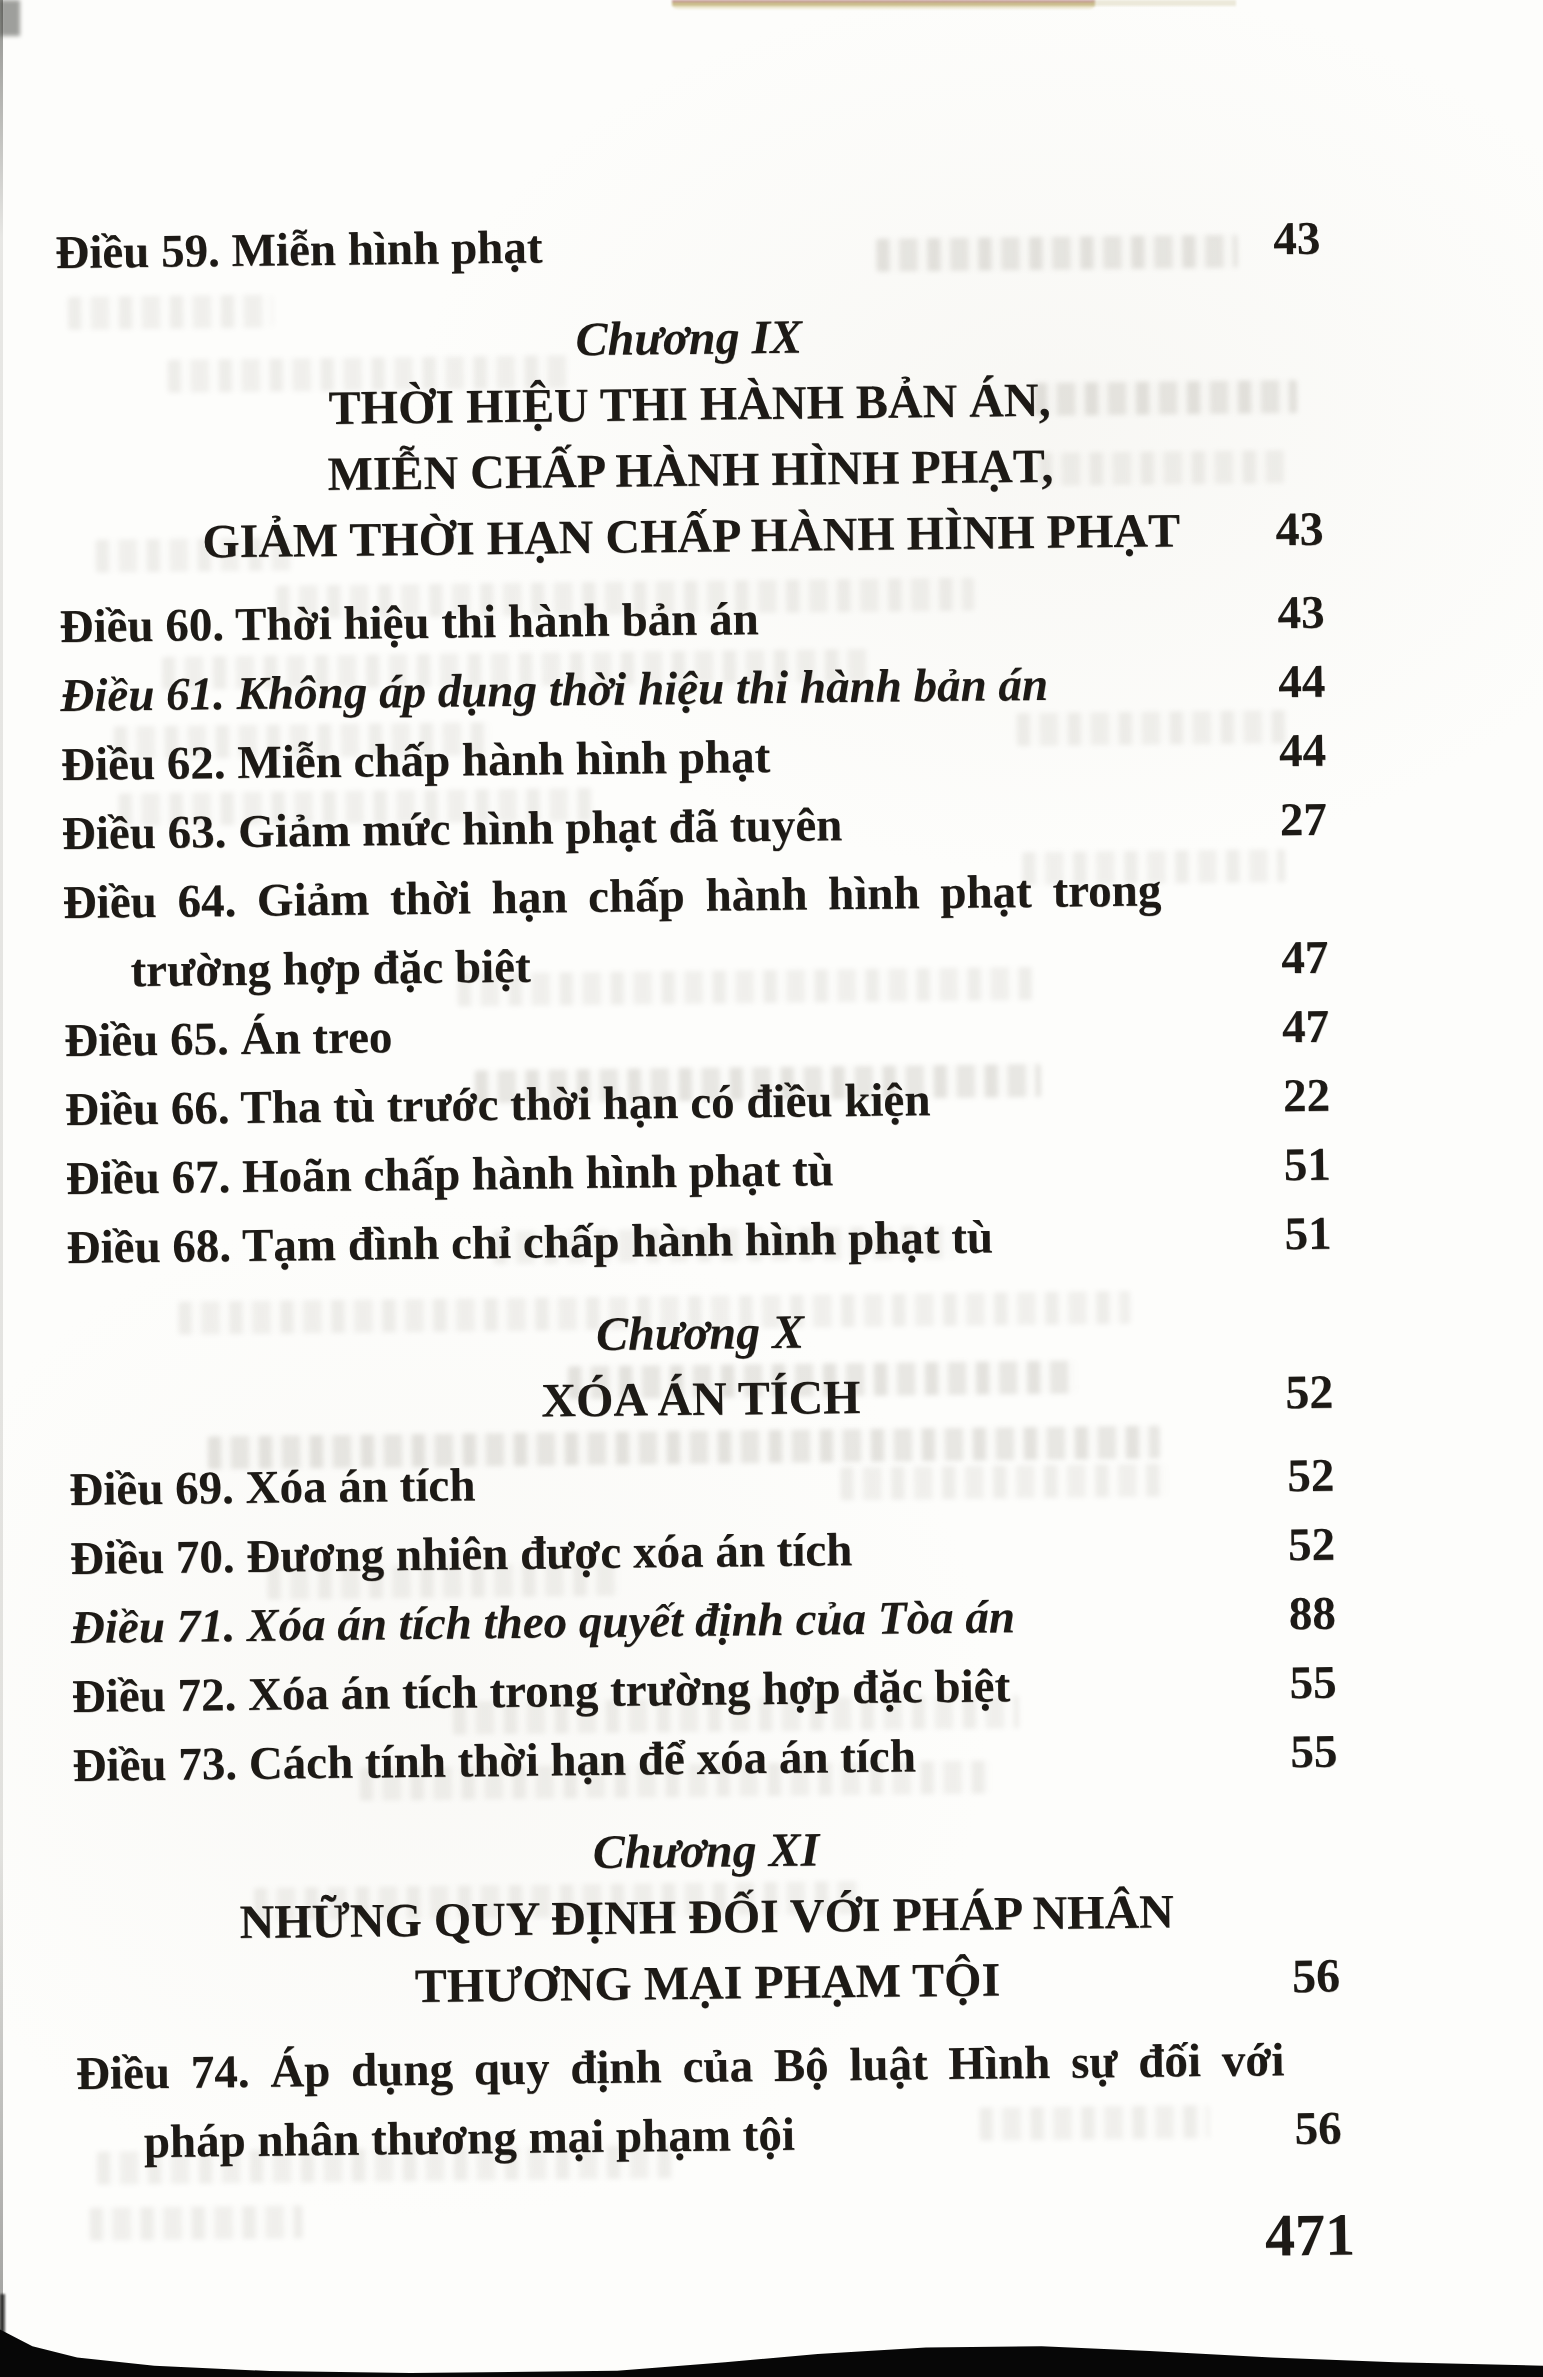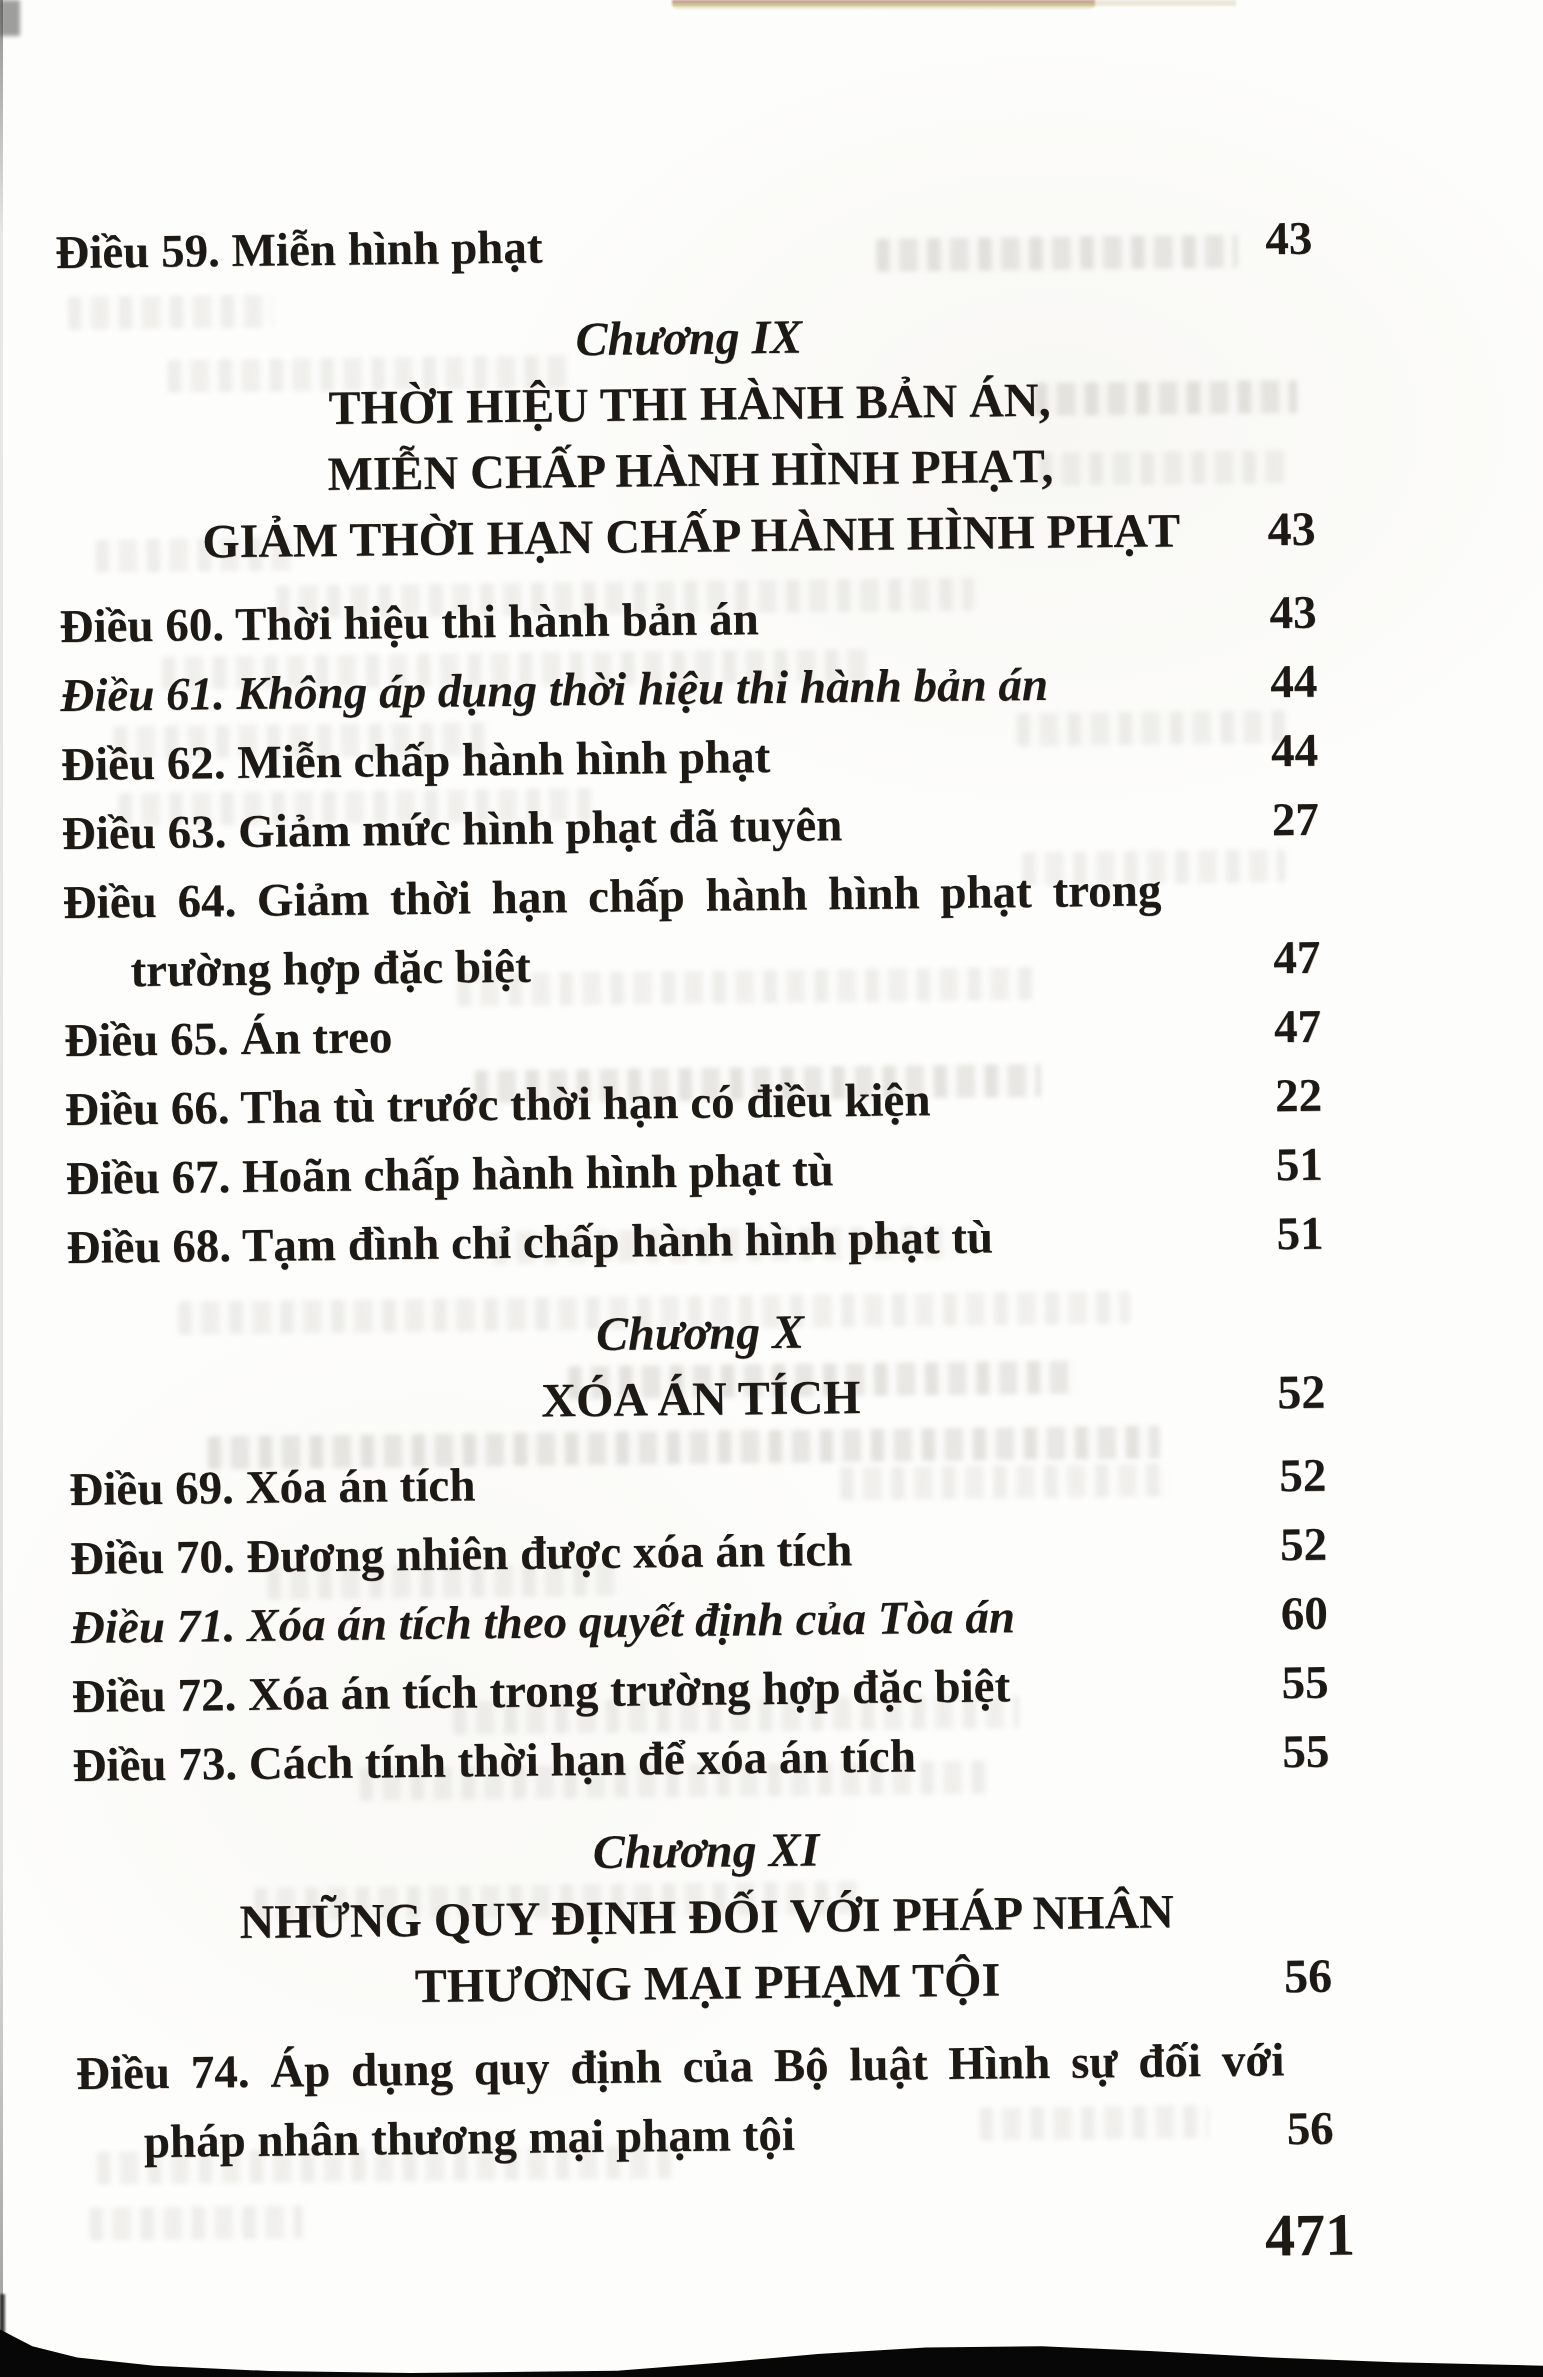--- a/index.html
+++ b/index.html
@@ -32,21 +32,21 @@
   }
   .row.chapter, .row.title {
     height:66px; line-height:66px; text-align:center; font-size:48px;
   }
   .row.chapter { font-style:italic; margin-top:24.6px; }
   .row.title + .row.article { margin-top:16.4px; }
   .row.italic .t { font-style:italic; }
   .row.indent .t { padding-left:67px; }
   .row.justify .t { word-spacing:9px; }
   .page-num {
-    position:absolute; right:8px; top:0;
+    position:absolute; right:0; top:0;
     font-style:normal; font-weight:bold;text-align:center;
   }
   .folio {
     position:absolute; right:200px; top:2207px;
     font-size:60px; font-weight:bold; color:#1d1a16; z-index:2;
     text-shadow:0.3px 0.5px 0.6px rgba(35,28,20,.35);
   }
   
   .ghost {
     position:absolute; height:33px; z-index:1;
@@ -137,21 +137,21 @@
         <div class="row article justify"><span class="t">Điều 64. Giảm thời hạn chấp hành hình phạt trong</span></div>
         <div class="row article indent"><span class="t">trường hợp đặc biệt</span><span class="page-num">47</span></div>
         <div class="row article"><span class="t">Điều 65. Án treo</span><span class="page-num">47</span></div>
         <div class="row article"><span class="t">Điều 66. Tha tù trước thời hạn có điều kiện</span><span class="page-num">22</span></div>
         <div class="row article"><span class="t">Điều 67. Hoãn chấp hành hình phạt tù</span><span class="page-num">51</span></div>
         <div class="row article"><span class="t">Điều 68. Tạm đình chỉ chấp hành hình phạt tù</span><span class="page-num">51</span></div>
         <div class="row chapter"><span class="t">Chương X</span></div>
         <div class="row title"><span class="t">XÓA ÁN TÍCH</span><span class="page-num">52</span></div>
         <div class="row article"><span class="t">Điều 69. Xóa án tích</span><span class="page-num">52</span></div>
         <div class="row article"><span class="t">Điều 70. Đương nhiên được xóa án tích</span><span class="page-num">52</span></div>
-        <div class="row article italic"><span class="t">Điều 71. Xóa án tích theo quyết định của Tòa án</span><span class="page-num">60</span></div>
+        <div class="row article italic"><span class="t">Điều 71. Xóa án tích theo quyết định của Tòa án</span><span class="page-num">88</span></div>
         <div class="row article"><span class="t">Điều 72. Xóa án tích trong trường hợp đặc biệt</span><span class="page-num">55</span></div>
         <div class="row article"><span class="t">Điều 73. Cách tính thời hạn để xóa án tích</span><span class="page-num">55</span></div>
         <div class="row chapter"><span class="t">Chương XI</span></div>
         <div class="row title"><span class="t">NHỮNG QUY ĐỊNH ĐỐI VỚI PHÁP NHÂN</span></div>
         <div class="row title"><span class="t">THƯƠNG MẠI PHẠM TỘI</span><span class="page-num">56</span></div>
         <div class="row article justify"><span class="t">Điều 74. Áp dụng quy định của Bộ luật Hình sự đối với</span></div>
         <div class="row article indent"><span class="t">pháp nhân thương mại phạm tội</span><span class="page-num">56</span></div>
       </div>
 
     <div class="folio">471</div>

